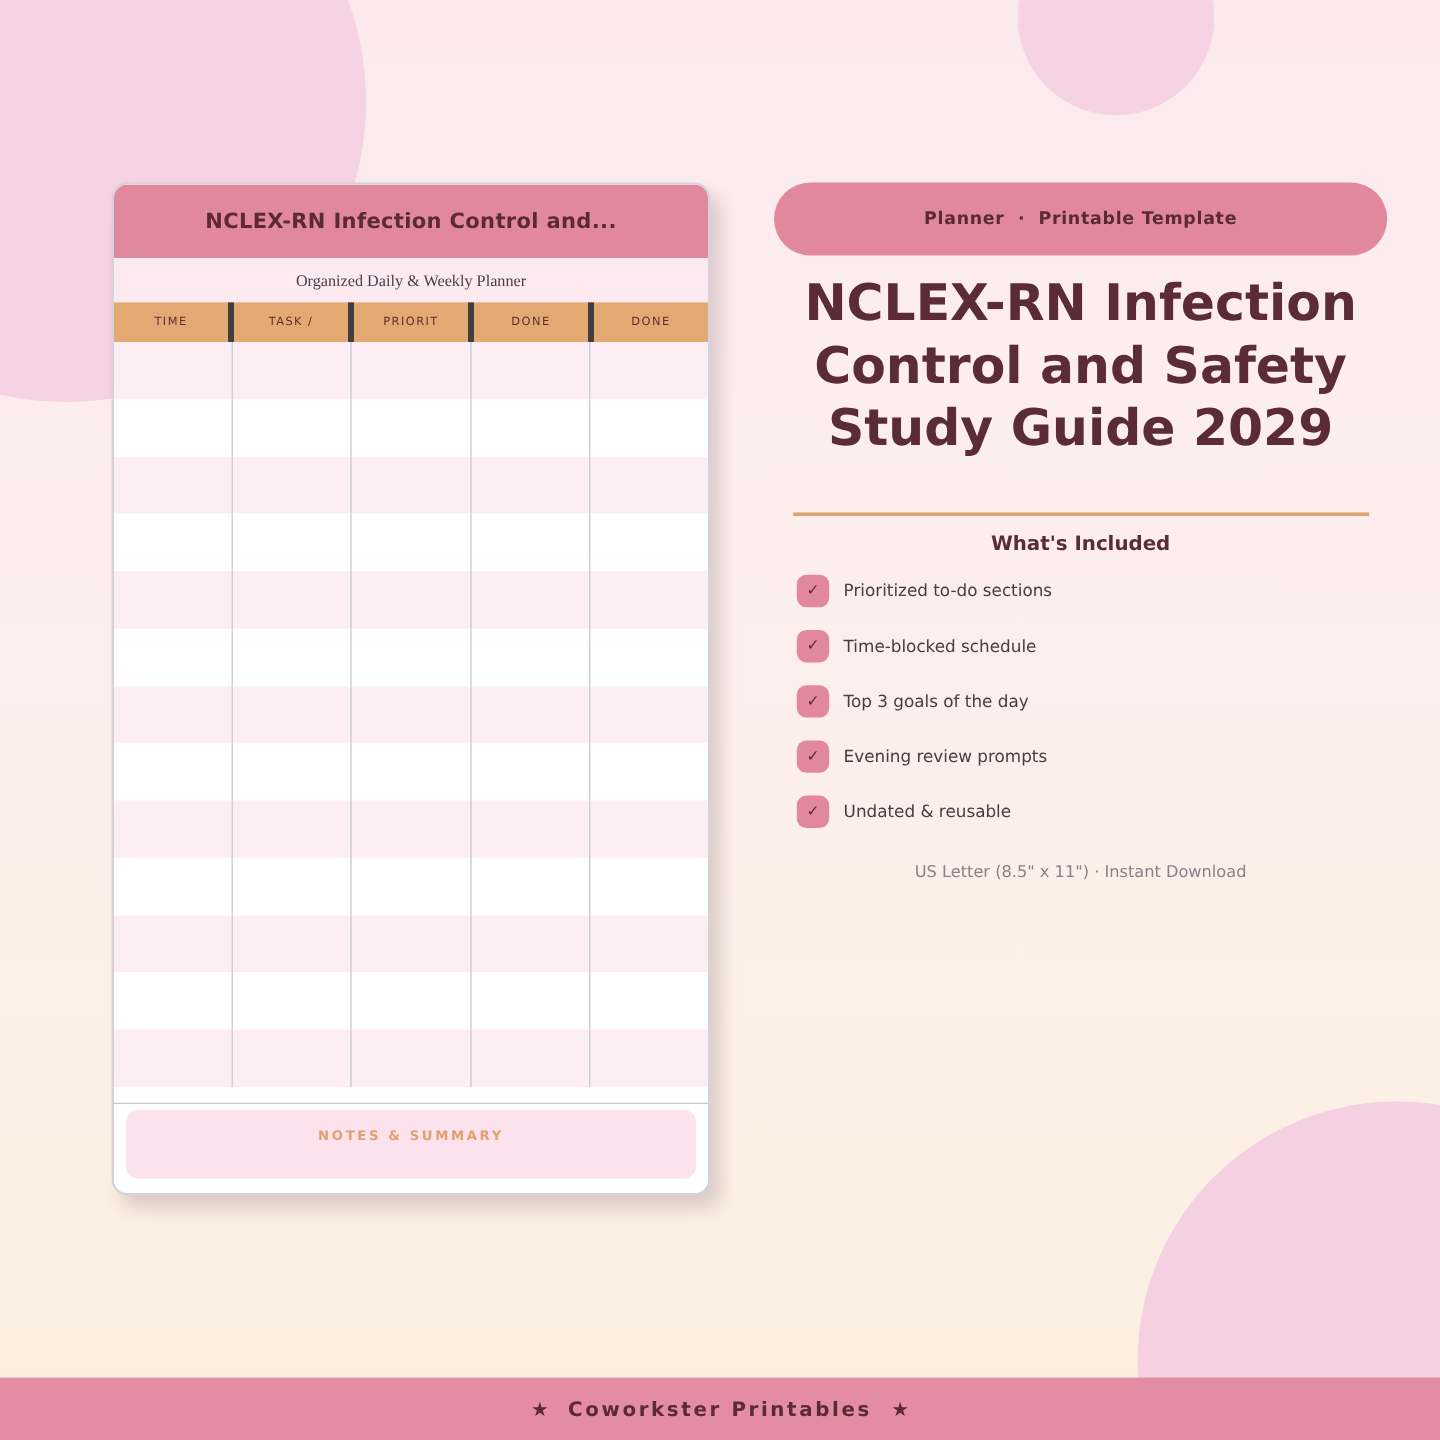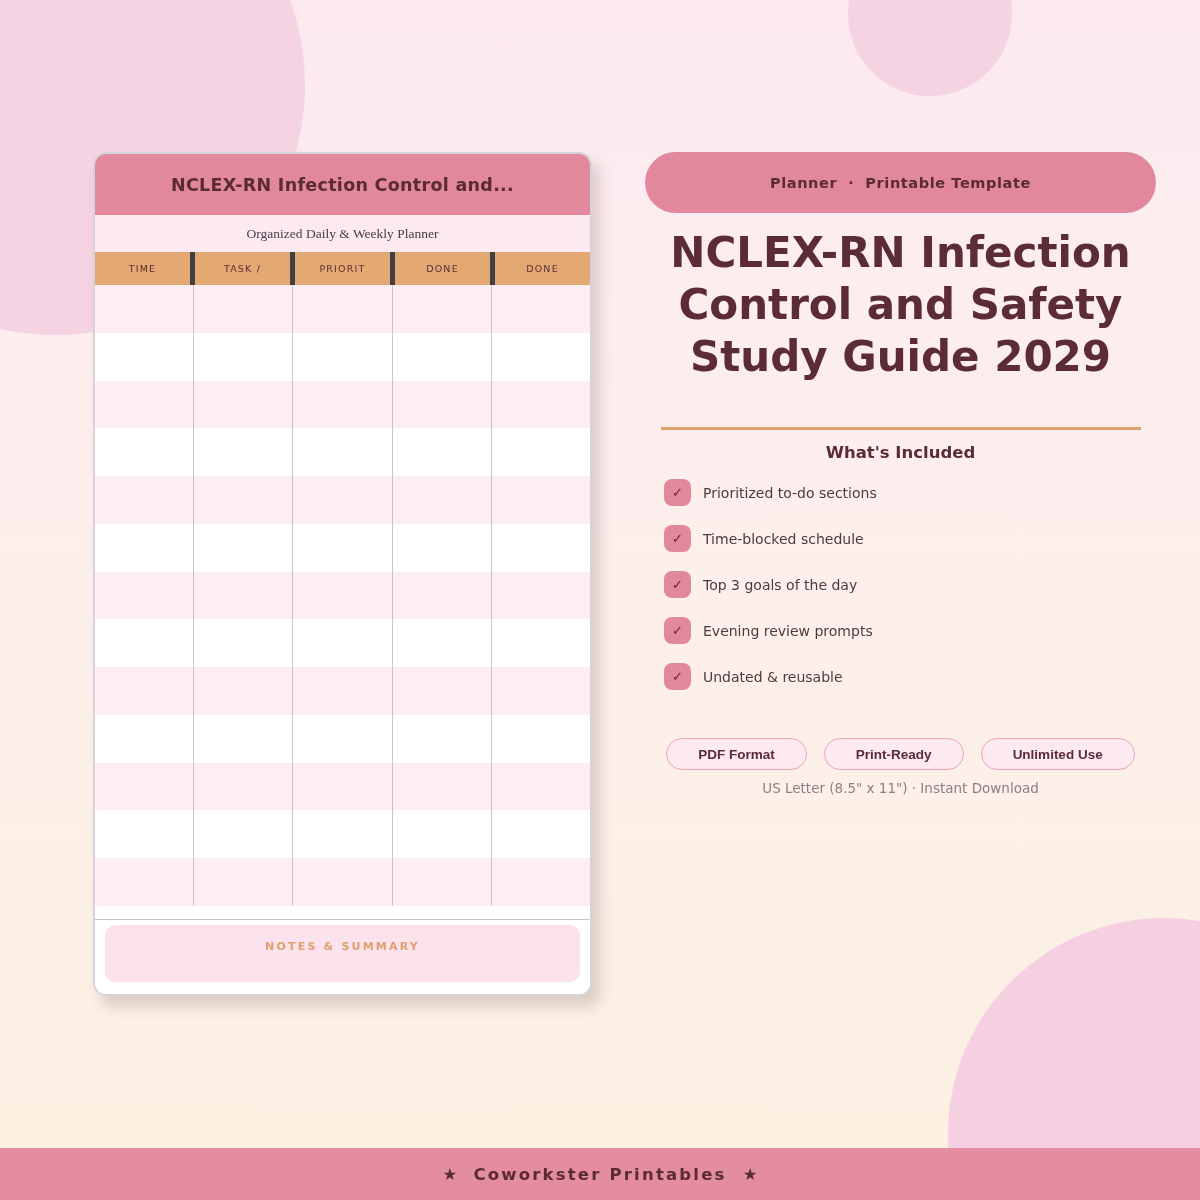--- a/index.html
+++ b/index.html
@@ -287,25 +287,20 @@
       <div class="check-item">
         <span class="checkbox">✓</span>
         <span>Evening review prompts</span>
       </div>
       <div class="check-item">
         <span class="checkbox">✓</span>
         <span>Undated &amp; reusable</span>
       </div>
     </div>
 
-    <div class="chips">
-      <button class="chip">PDF Format</button>
-      <button class="chip">Print-Ready</button>
-      <button class="chip">Unlimited Use</button>
-    </div>
 
     <div class="meta">US Letter (8.5" x 11")  ·  Instant Download</div>
   </div>
 
   <div class="footer">
     <span class="star">★</span>
     <span>Coworkster Printables</span>
     <span class="star">★</span>
   </div>
 

